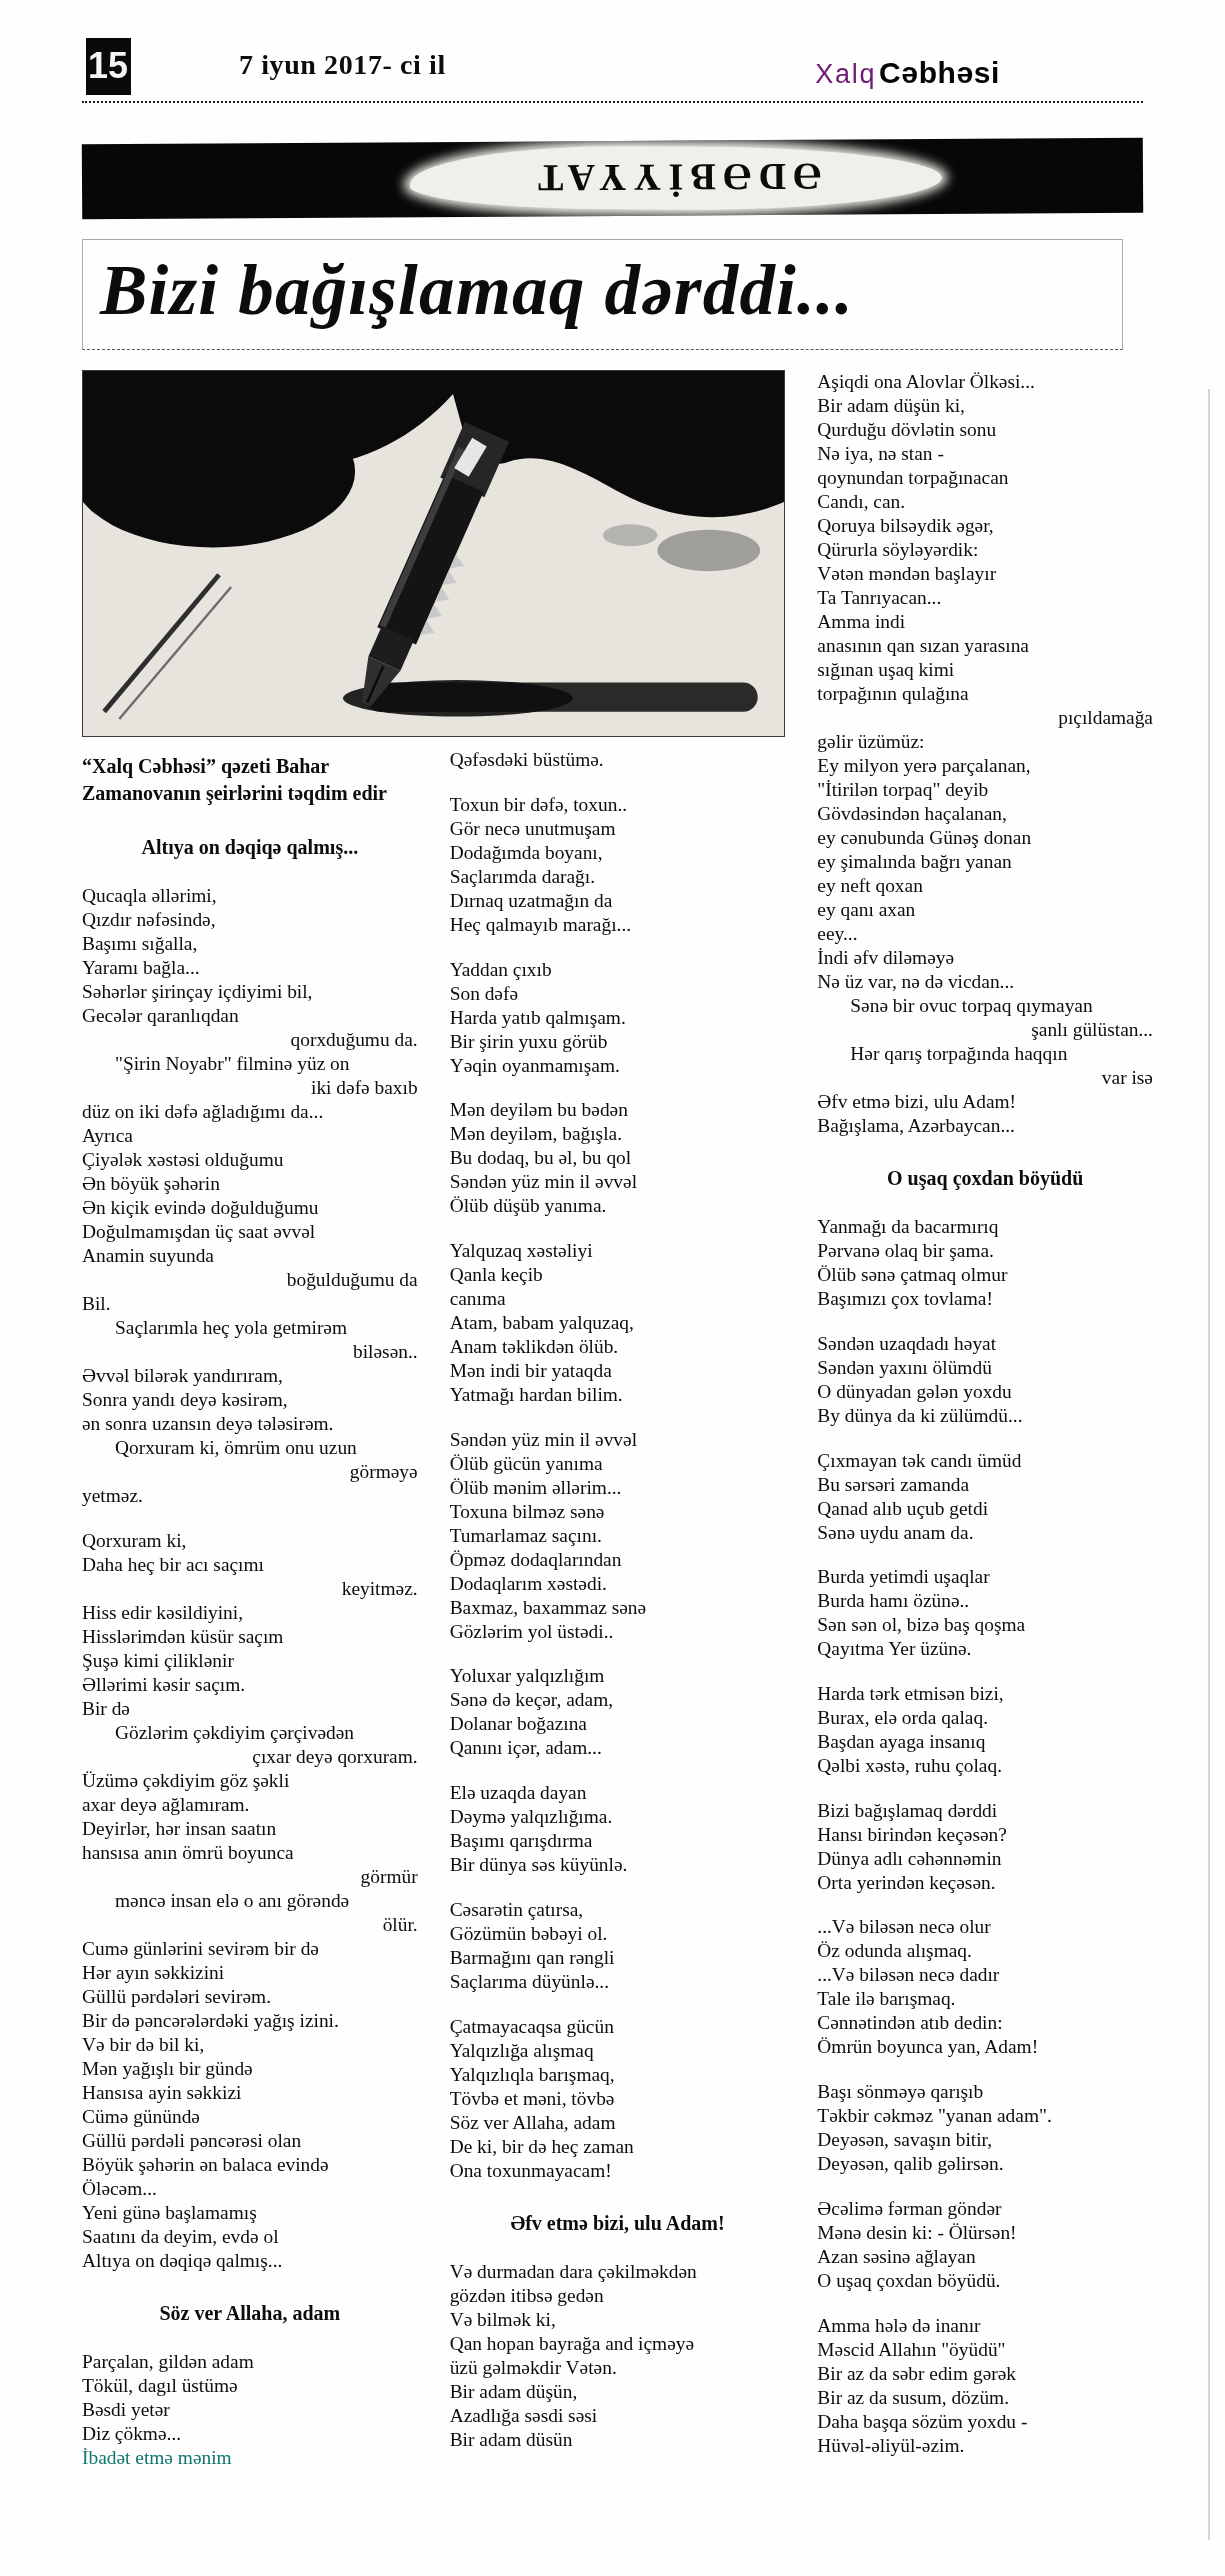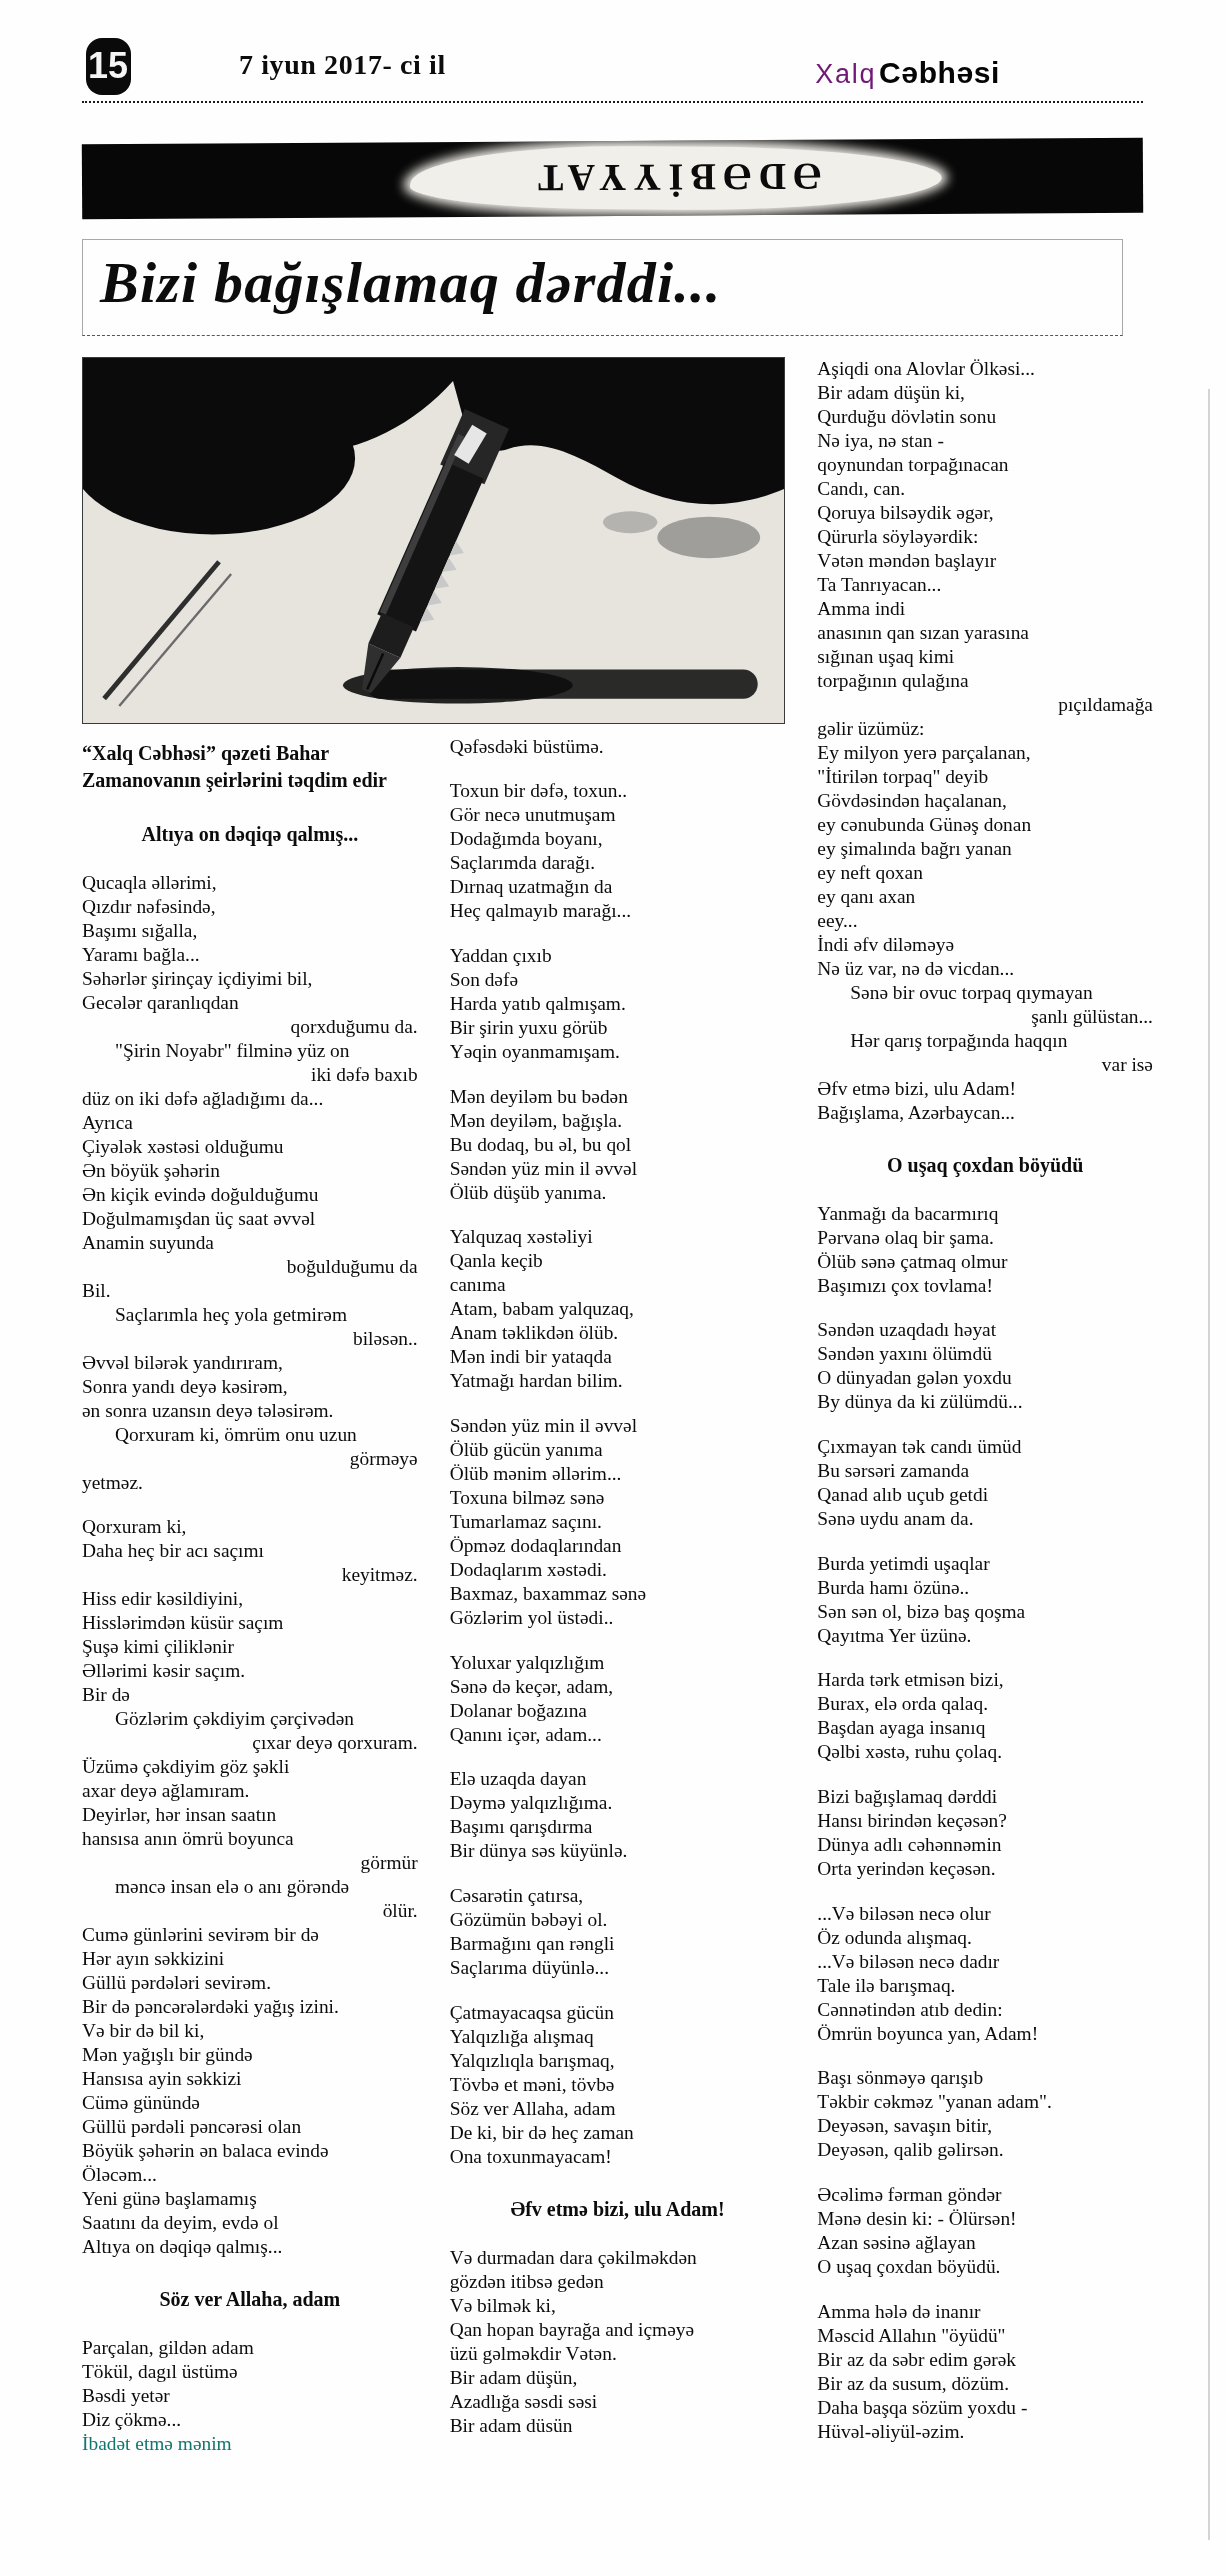--- a/index.html
+++ b/index.html
@@ -2,39 +2,39 @@
 <html style="font-size:9.7px"><head>
 <meta charset="utf-8">
 <style>
   html,body{margin:0;padding:0;background:#ffffff;}
   .page{position:relative;width:1226px;height:2576px;background:#fefefe;overflow:hidden;
         font-family:"Liberation Serif","DejaVu Serif",serif;color:#0c0c0c;}
   
   .header{position:relative;margin:33px 83px 0 82px;height:68px;border-bottom:2.4px dotted #1a1a1a;}
   .badge{position:absolute;left:3.6px;top:4.9px;width:45px;height:57px;background:#0a0a0a;color:#f5f5f5;
          font-family:"Liberation Sans","DejaVu Sans",sans-serif;font-weight:bold;font-size:36px;
-         display:flex;align-items:center;justify-content:center;border-radius:16px;}
+         display:flex;align-items:center;justify-content:center;border-radius:0;}
   .date{position:absolute;left:157px;top:16px;font-weight:bold;font-size:28px;letter-spacing:0.6px;}
   .masthead{position:absolute;right:143px;top:23px;white-space:nowrap;
             font-family:"Liberation Sans","DejaVu Sans",sans-serif;}
   .mh-light{font-weight:400;font-size:27px;color:#701a75;letter-spacing:1.8px;}
   .mh-bold{font-weight:800;font-size:30px;color:#050505;letter-spacing:0.6px;margin-top:28px;}
   
   .banner{position:relative;margin:38px 83px 0 82px;height:75px;background:#070707;
           transform:rotate(-0.35deg);overflow:hidden;}
   .banner-blob{position:absolute;left:31%;top:5.5px;width:50%;height:63px;background:#f1efe9;
                border-radius:48% 52% 58% 42% / 72% 55% 62% 40%;transform:skewX(-9deg) rotate(0.8deg);
                box-shadow:0 0 11px 6px #f1efe9;}
   .banner-text{position:absolute;left:33%;width:46%;top:0;height:100%;display:flex;align-items:center;
                justify-content:center;transform:rotate(180deg);font-weight:bold;font-size:38px;
                letter-spacing:7.3px;color:#0b0b0b;}
   
   .headline-box{margin:23px 103px 0 82px;border:1.2px solid #a8a8a8;border-bottom:1.8px dashed #555;
                 padding:13.4px 24px 20.7px 17px;}
-  .headline{margin:0;font-style:italic;font-weight:bold;font-size:58px;line-height:1.05;
+  .headline{margin:0;font-style:italic;font-weight:bold;font-size:71px;line-height:1.05;
             letter-spacing:1.2px;white-space:nowrap;}
   
   .content{margin:20.7px 73px 0 82px;display:grid;grid-template-columns:1fr 1fr 1fr;column-gap:32px;}
   .photo{grid-column:1 / span 2;grid-row:1;height:365px;border:1.2px solid #3a3a3a;margin:0;background:#e7e4de;}
   .photo svg{display:block;width:100%;height:100%;}
   .col{font-size:19.4px;line-height:24px;}
   #col1{grid-column:1;grid-row:2;}
   #col2{grid-column:2;grid-row:2;}
   #col3{grid-column:3;grid-row:1 / span 2;}
   .caption{font-weight:bold;font-size:20px;line-height:27px;margin:16px 0 16px;}

